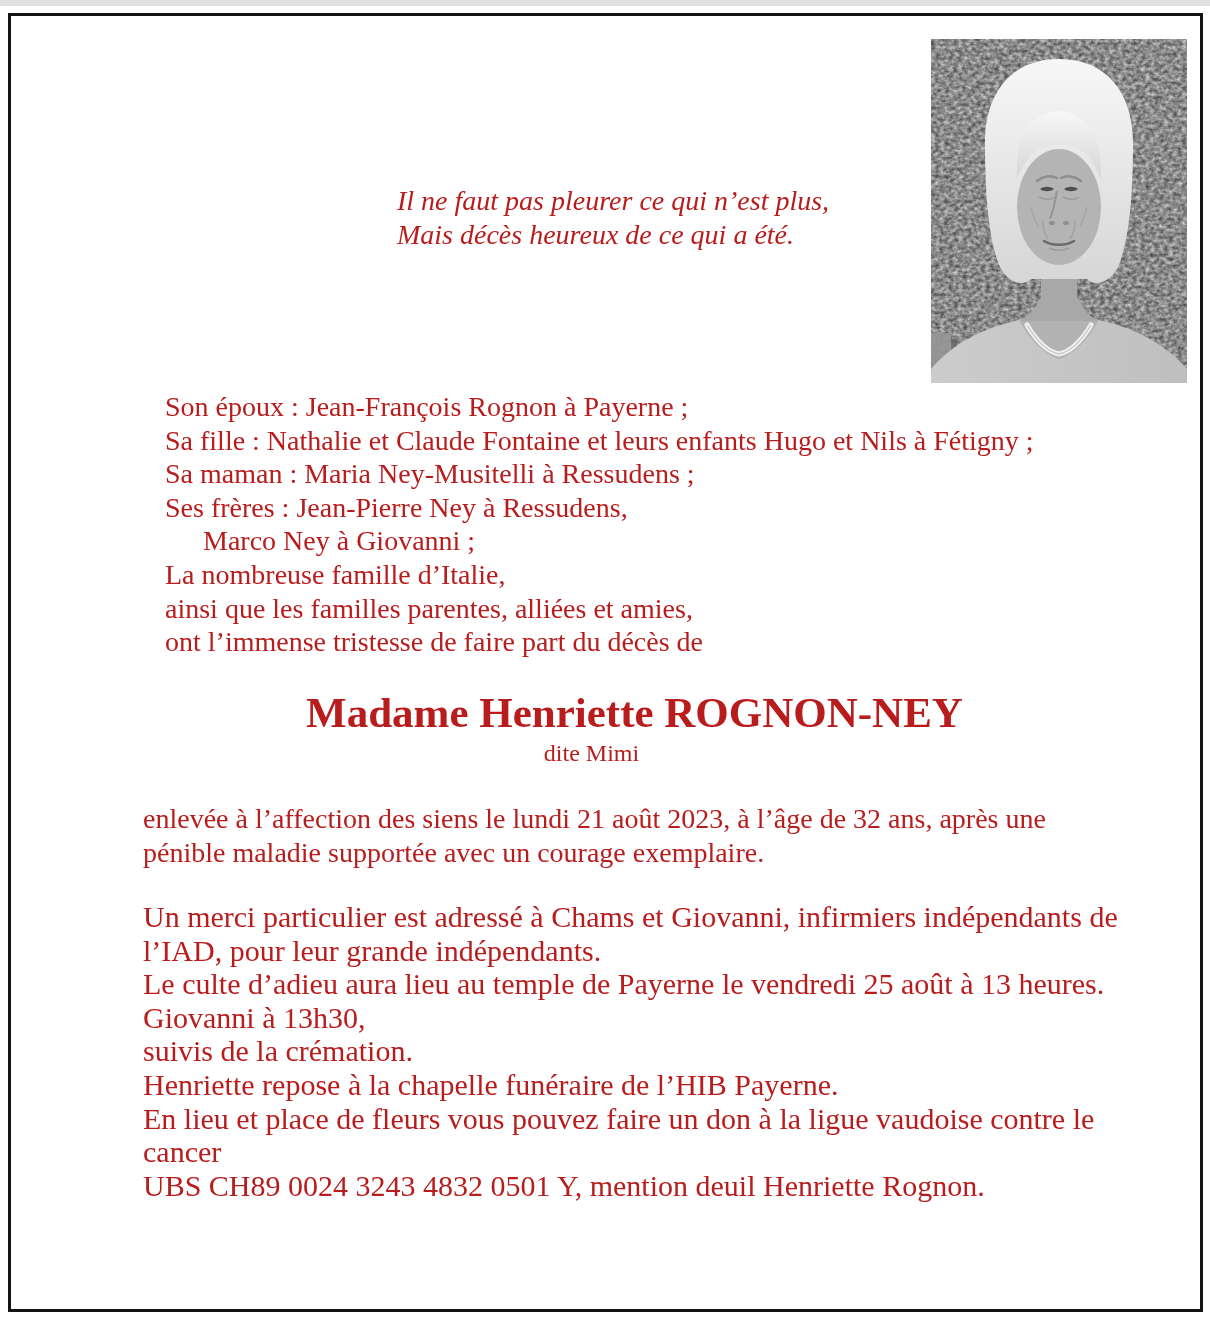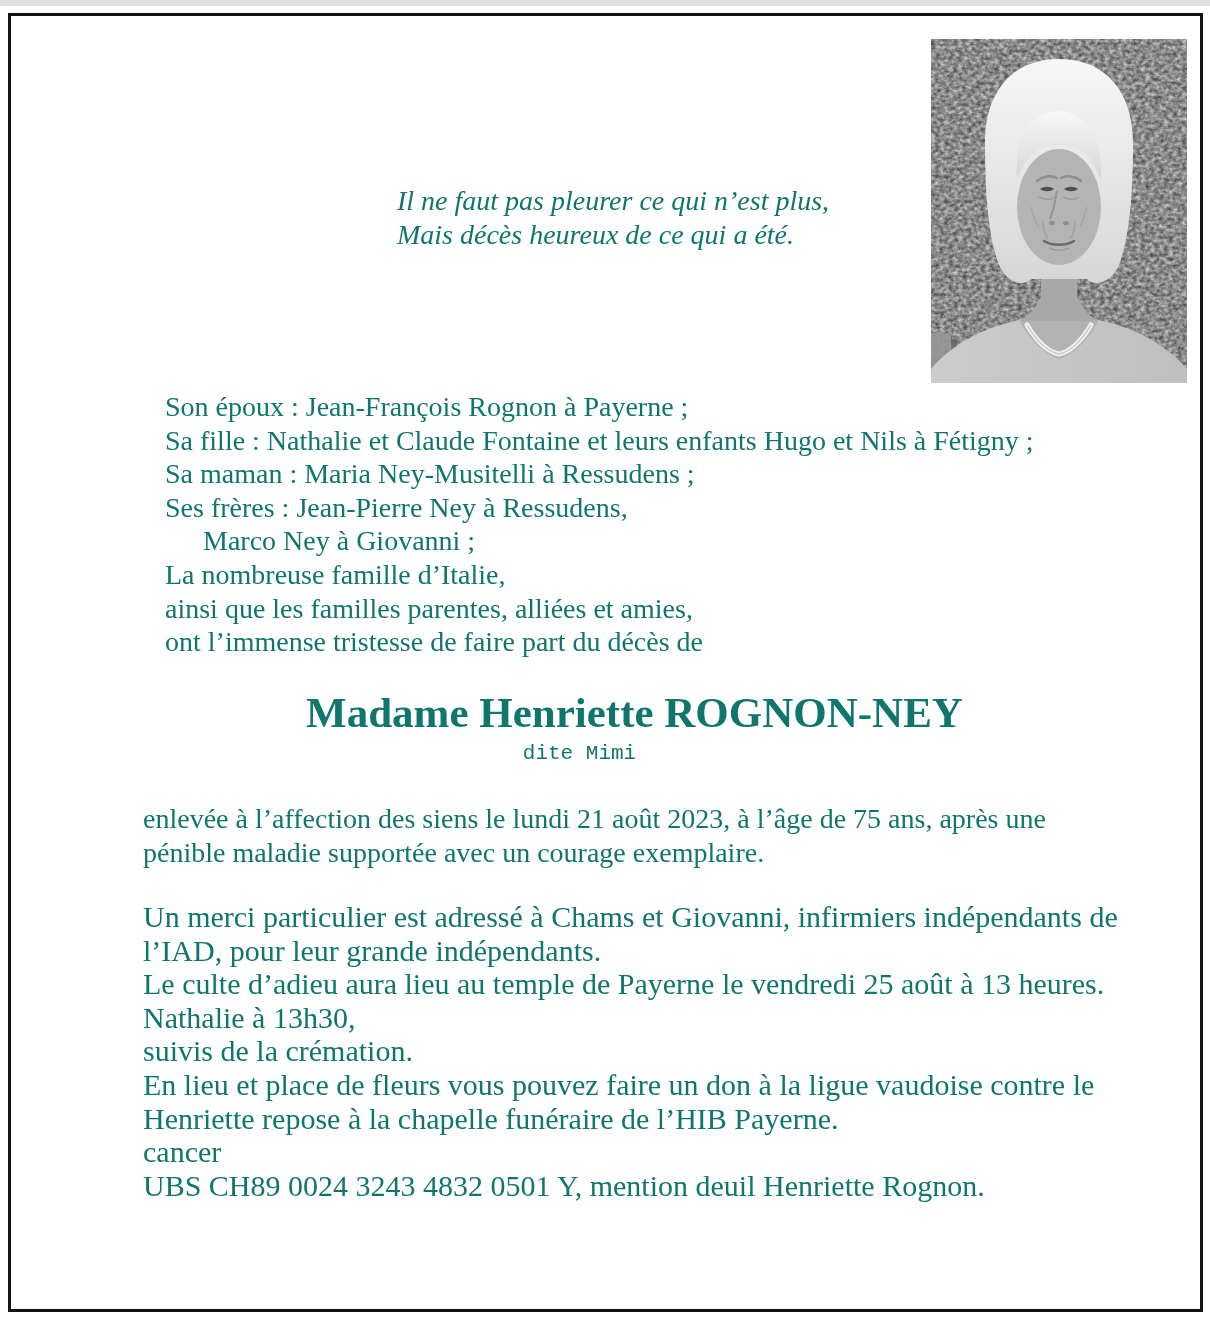--- a/index.html
+++ b/index.html
@@ -1,39 +1,39 @@
 <!DOCTYPE html>
 <html><head>
 <meta charset="utf-8">
 <style>
   html,body{margin:0;padding:0;background:#ffffff;}
   .page{
     position:relative;
     width:1210px;height:1326px;
     background:#ffffff;
     font-family:"Liberation Serif","DejaVu Serif",serif;
-    color:#0f766e;
+    color:#b91c1c;
     overflow:hidden;
   }
   .top-strip{position:absolute;left:0;top:0;width:100%;height:6px;background:#e0e0e0;}
   .frame{position:absolute;left:8px;top:13px;right:7px;bottom:14px;border:3px solid #141414;}
   .abs{position:absolute;}
   .epigraph{
     left:397px;top:184px;
     font-style:italic;font-size:28px;line-height:34px;white-space:nowrap;
   }
   .photo{left:931px;top:39px;width:256px;height:344px;}
   .photo svg{display:block;width:100%;height:100%;}
   .family{left:143px;top:390px;font-size:28px;line-height:33.6px;white-space:nowrap;margin-left:22px;}
   .family .indent{padding-left:38px;}
   .title{
     left:143px;top:685px;width:975px;margin:4px;
     text-align:center;font-size:43px;font-weight:bold;line-height:48px;white-space:nowrap;
   }
-  .subtitle{left:132px;top:737px;width:895px;text-align:center;font-size:21px;line-height:33.6px;font-family:Liberation Mono, monospace;}
+  .subtitle{left:144px;top:737px;width:895px;text-align:center;font-size:24px;line-height:33.6px;}
   .announcement{left:143px;top:802px;font-size:28px;line-height:33.6px;white-space:nowrap;}
   .details{left:143px;top:900px;font-size:30px;line-height:33.6px;white-space:nowrap;}
 </style>
 </head>
 <body>
 
 <div class="page">
   <div class="top-strip"></div>
   <div class="frame"></div>
 
@@ -113,28 +113,28 @@
     <div class="indent">Marco Ney à Giovanni ;</div>
     <div>La nombreuse famille d’Italie,</div>
     <div>ainsi que les familles parentes, alliées et amies,</div>
     <div>ont l’immense tristesse de faire part du décès de</div>
   </div>
 
   <h1 class="abs title">Madame Henriette ROGNON-NEY</h1>
   <div class="abs subtitle">dite Mimi</div>
 
   <div class="abs announcement">
-    <div>enlevée à l’affection des siens le lundi 21 août 2023, à l’âge de 75 ans, après une</div>
+    <div>enlevée à l’affection des siens le lundi 21 août 2023, à l’âge de 32 ans, après une</div>
     <div>pénible maladie supportée avec un courage exemplaire.</div>
   </div>
 
   <div class="abs details">
     <div>Un merci particulier est adressé à Chams et Giovanni, infirmiers indépendants de</div>
     <div>l’IAD, pour leur grande indépendants.</div>
     <div>Le culte d’adieu aura lieu au temple de Payerne le vendredi 25 août à 13 heures.</div>
-    <div>Nathalie à 13h30,</div>
+    <div>Giovanni à 13h30,</div>
     <div>suivis de la crémation.</div>
+    <div>Henriette repose à la chapelle funéraire de l’HIB Payerne.</div>
     <div>En lieu et place de fleurs vous pouvez faire un don à la ligue vaudoise contre le</div>
-    <div>Henriette repose à la chapelle funéraire de l’HIB Payerne.</div>
     <div>cancer</div>
     <div>UBS CH89 0024 3243 4832 0501 Y, mention deuil Henriette Rognon.</div>
   </div>
 </div>
 
 </body></html>

